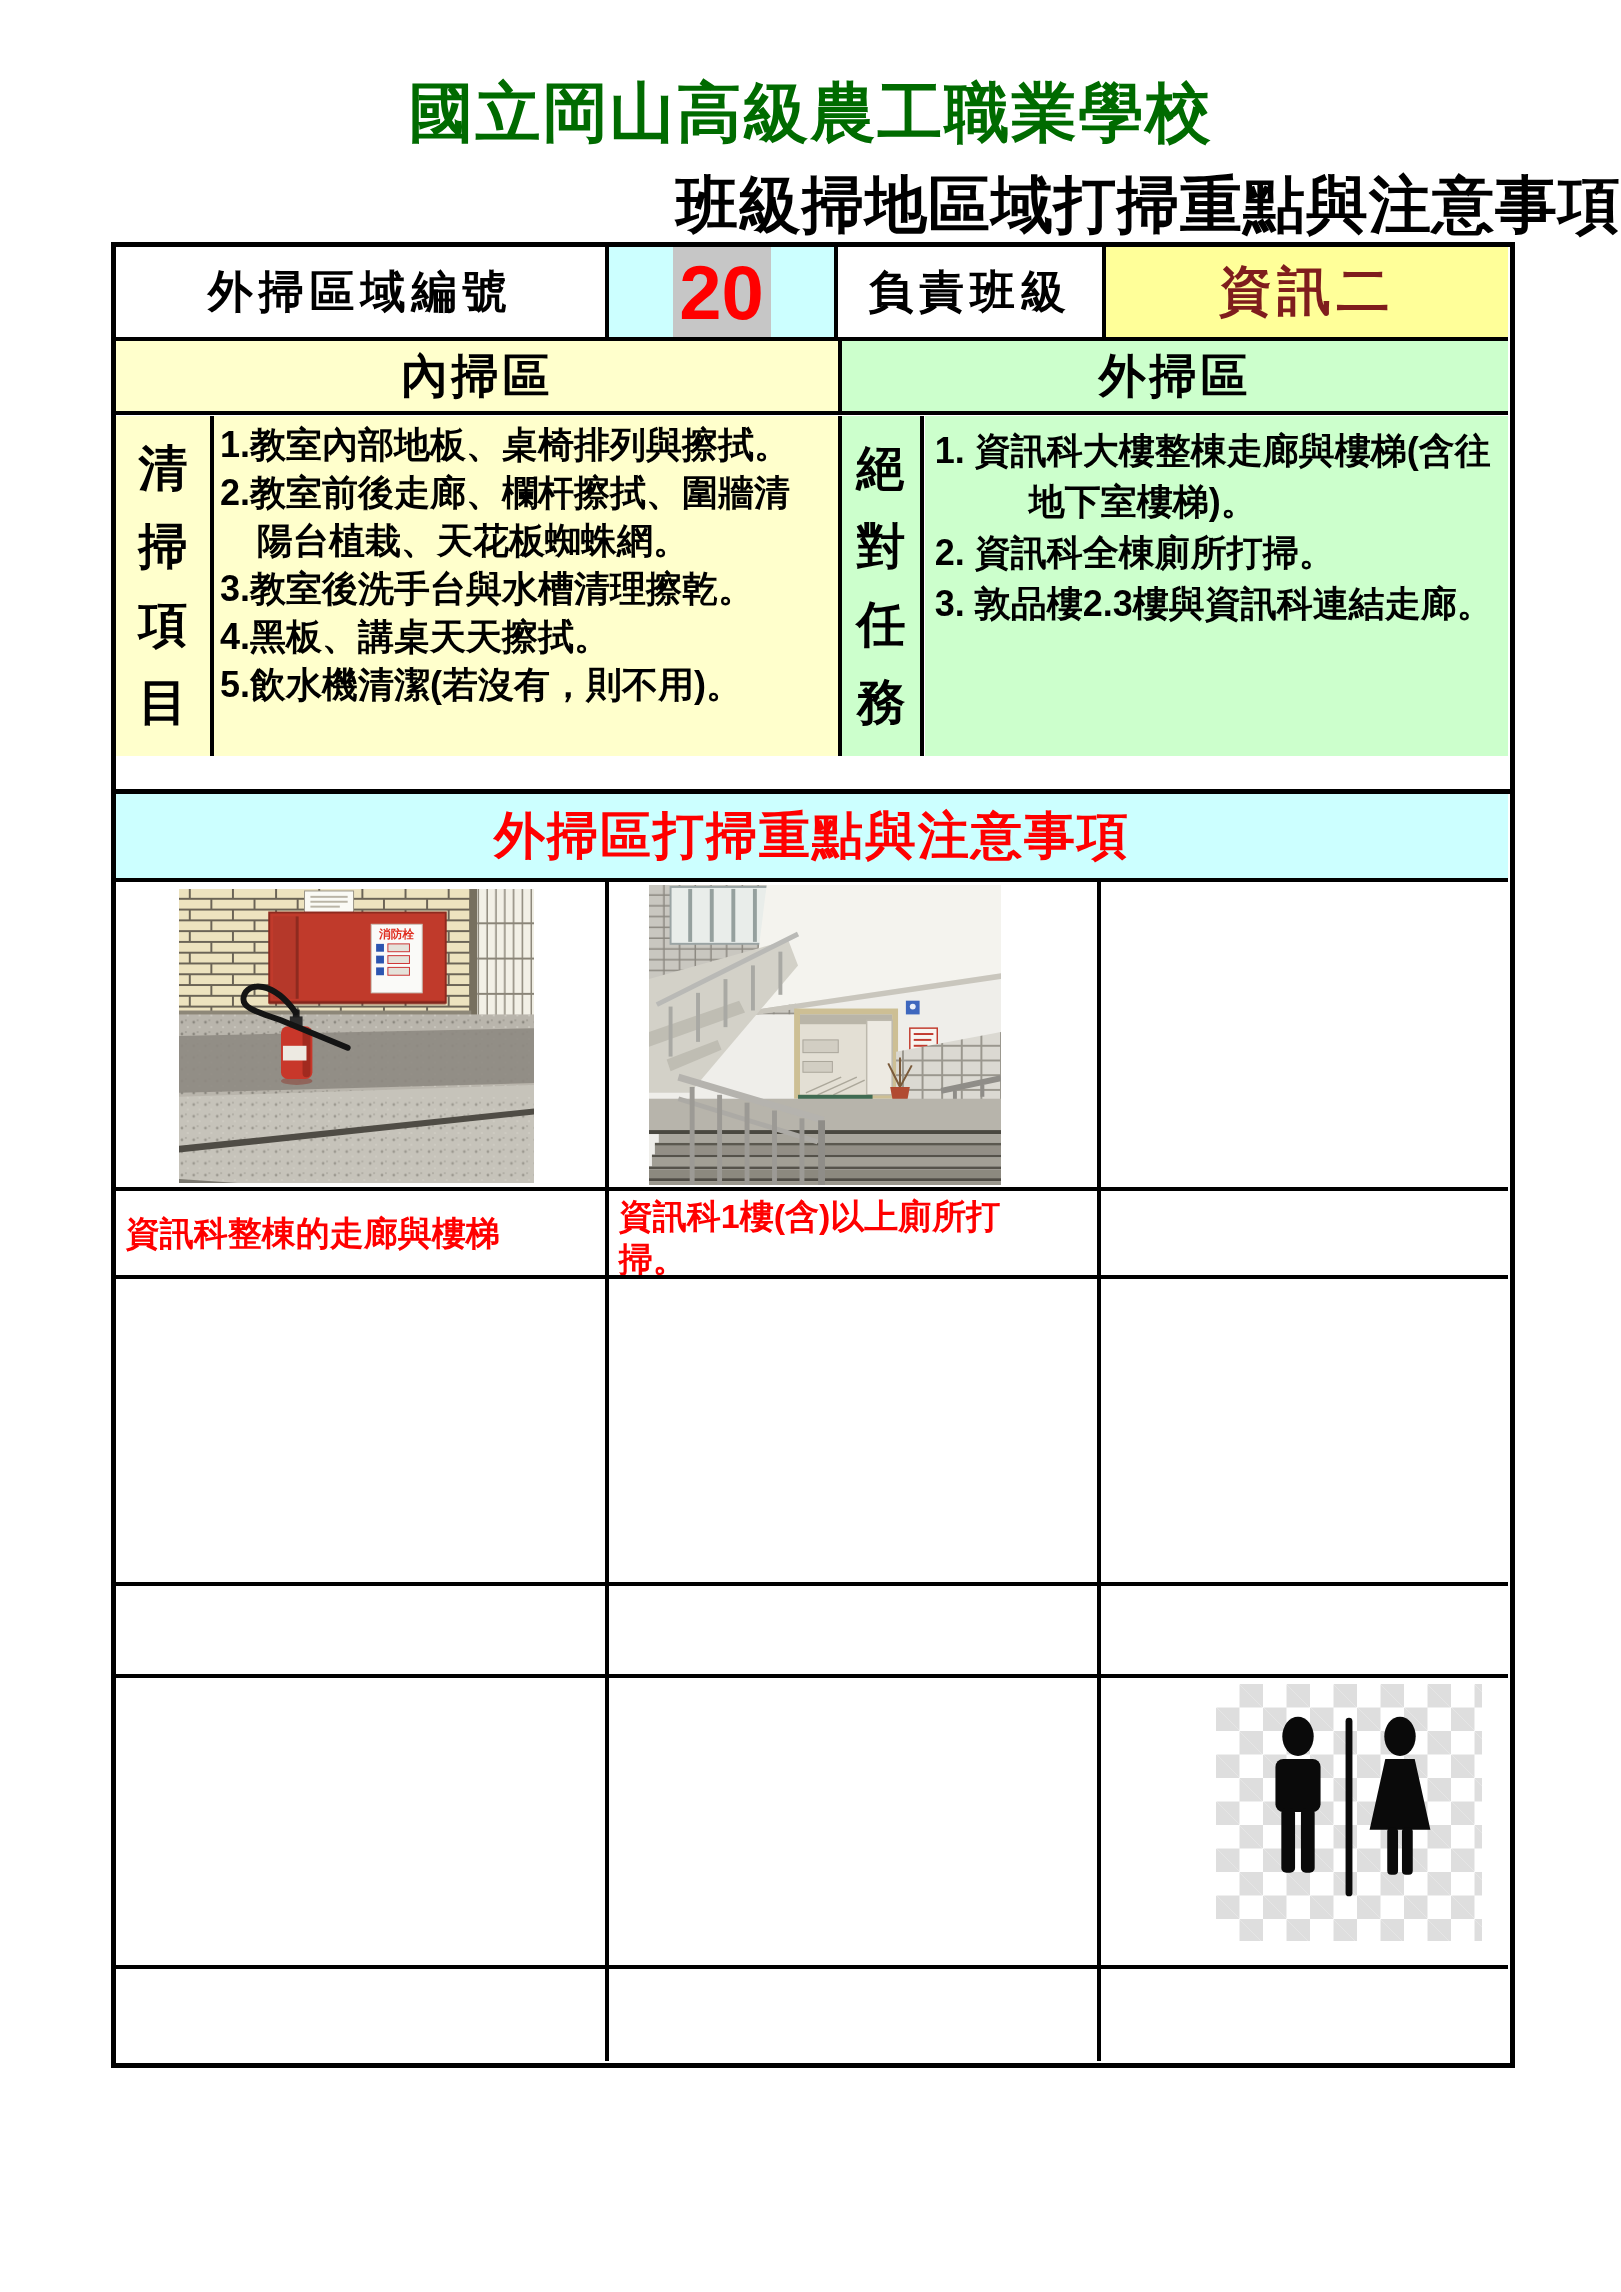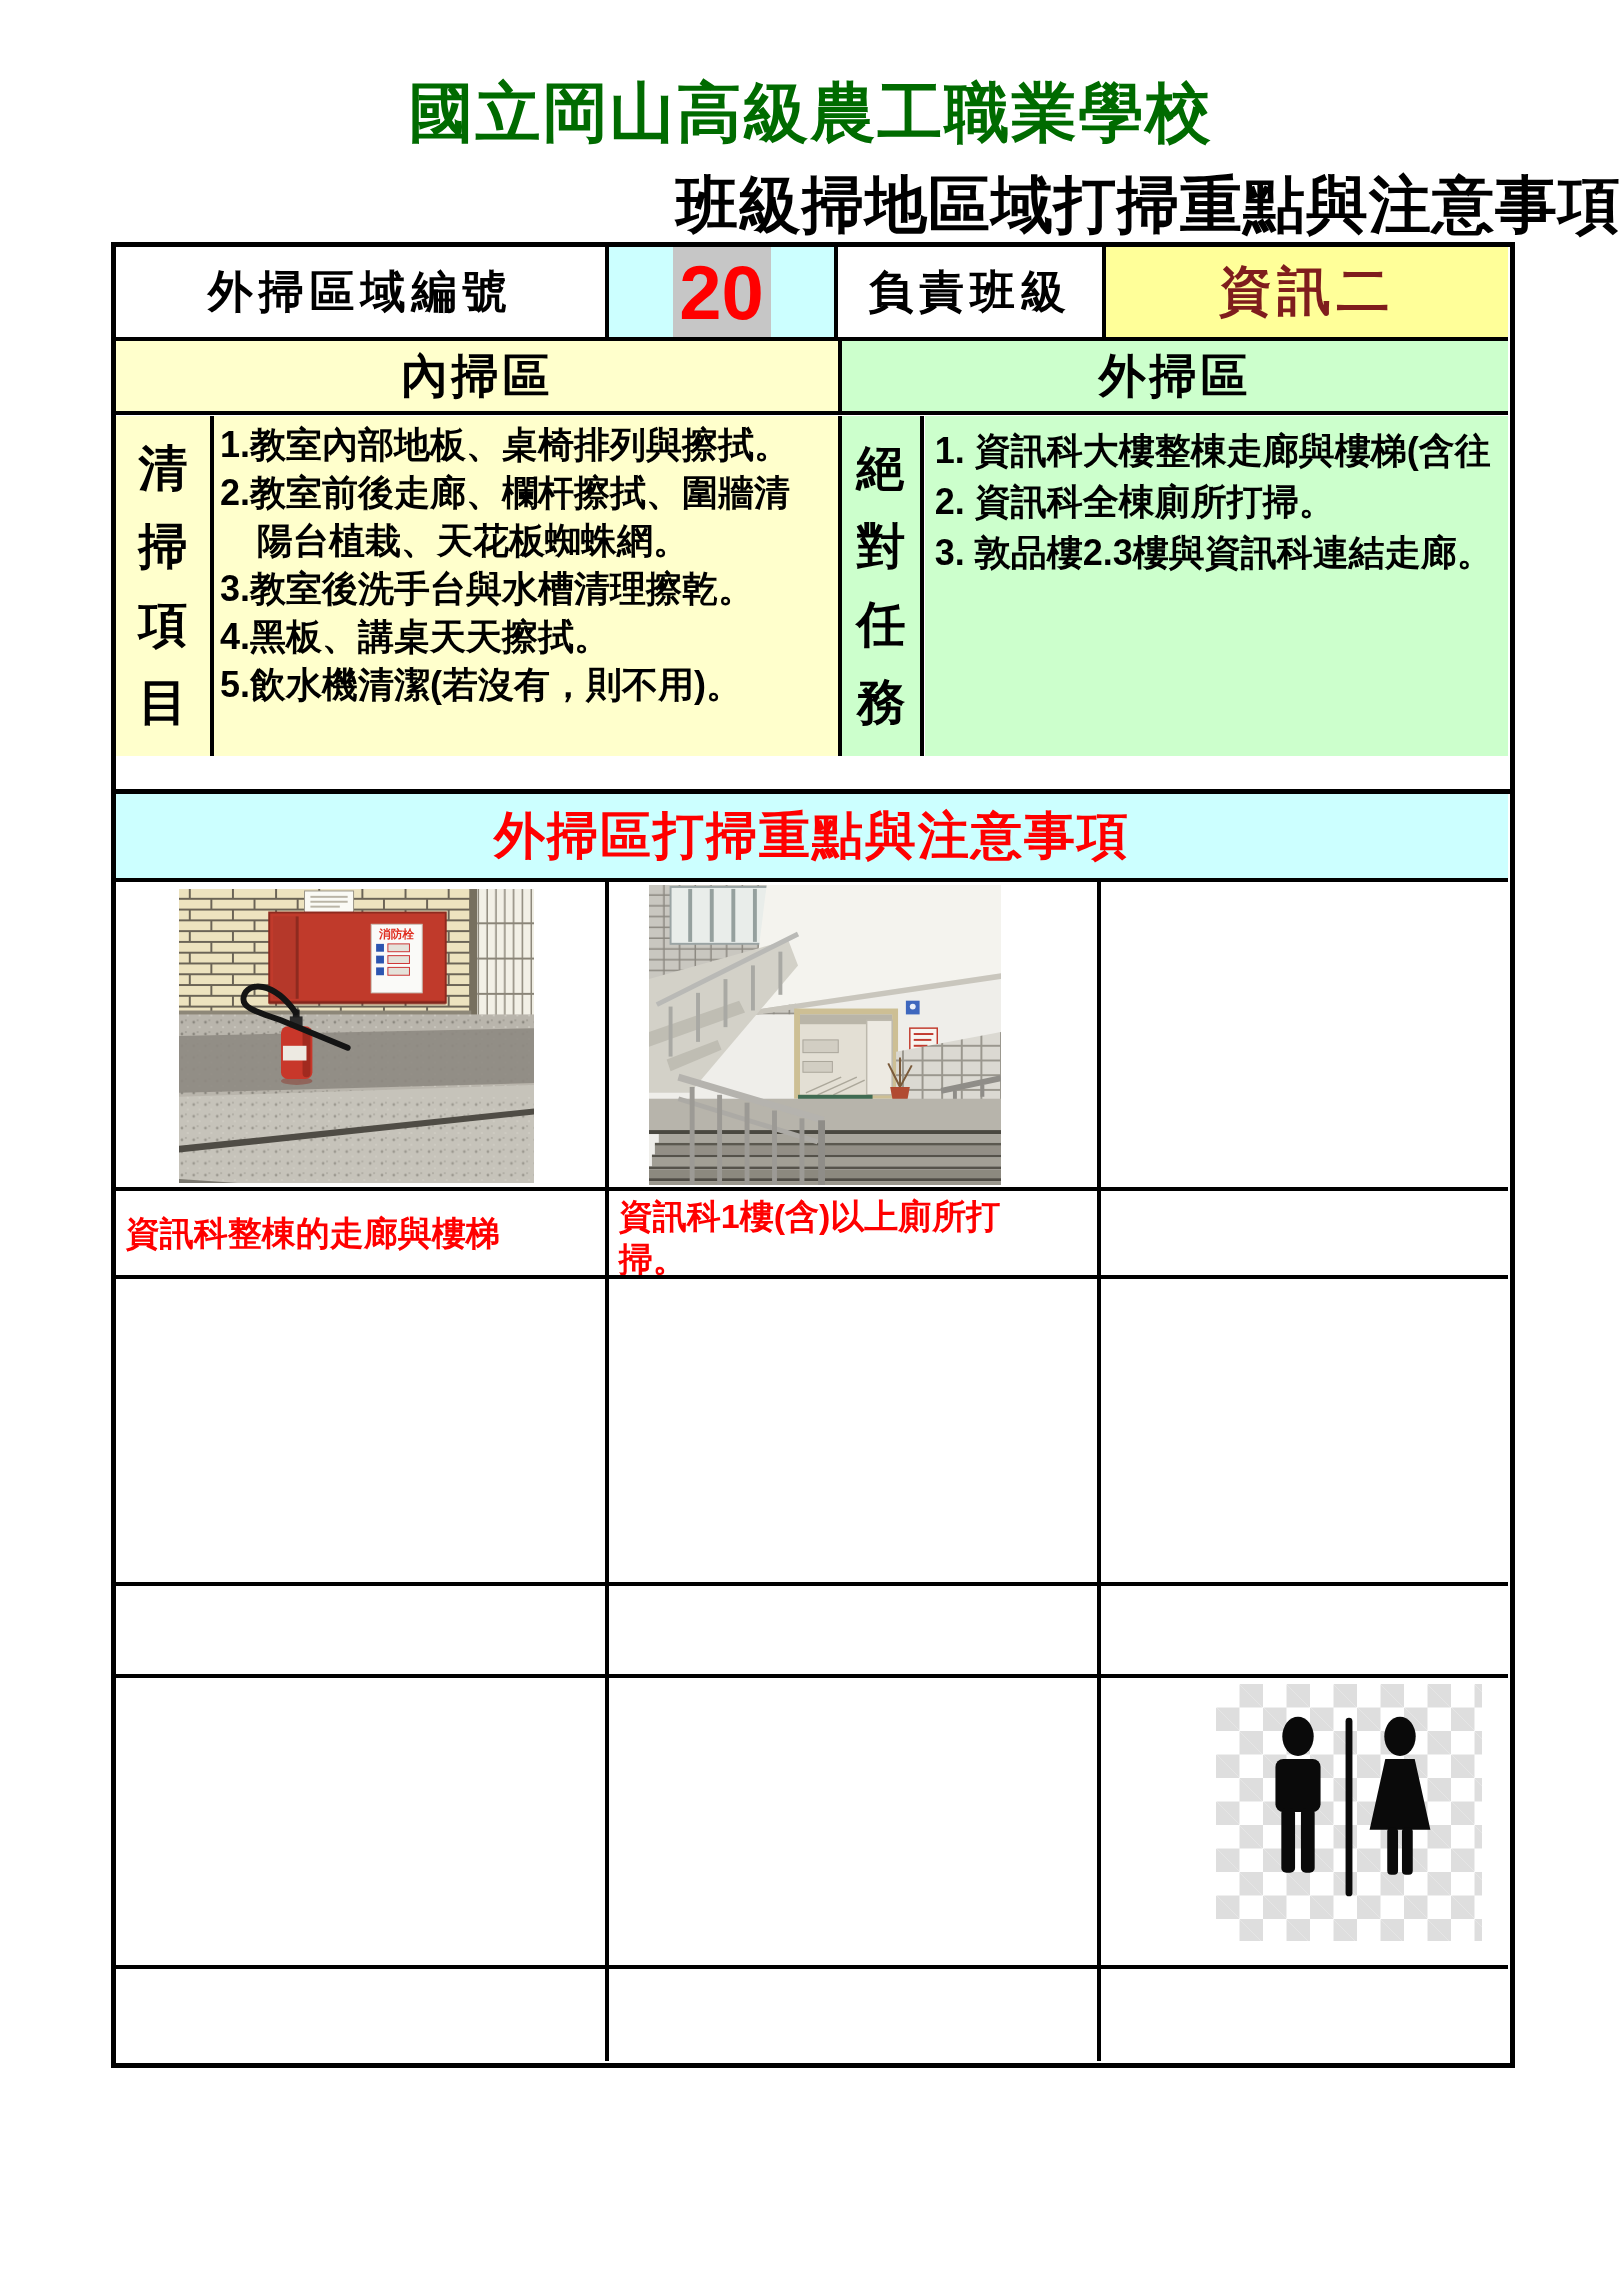--- a/index.html
+++ b/index.html
@@ -124,20 +124,21 @@
       <div class="vstack">
         <span>絕</span>
         <span>對</span>
         <span>任</span>
         <span>務</span>
       </div>
     </div>
     <div class="cell t1r3 c-outer-items">
       <div class="items2">
         <div>1. 資訊科大樓整棟走廊與樓梯(含往</div>
+        <div class="indent2">地下室樓梯)。</div>
         <div>2. 資訊科全棟廁所打掃。</div>
         <div>3. 敦品樓2.3樓與資訊科連結走廊。</div>
       </div>
     </div>
   </div>
 
   <div id="table2" class="tbl">
     <div class="cell t2-header bb center">
       <span>外掃區打掃重點與注意事項</span>
     </div>

